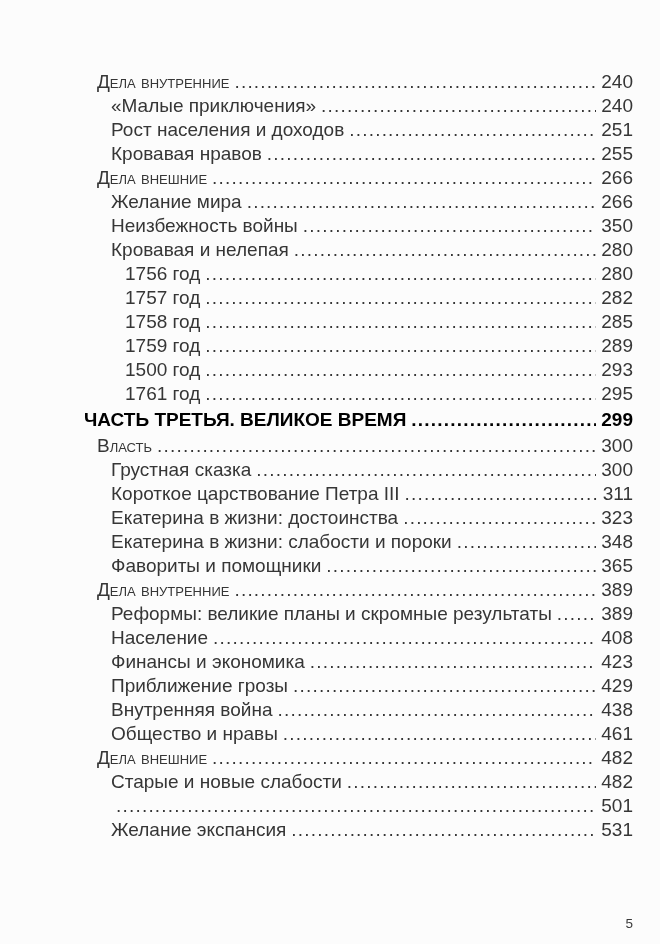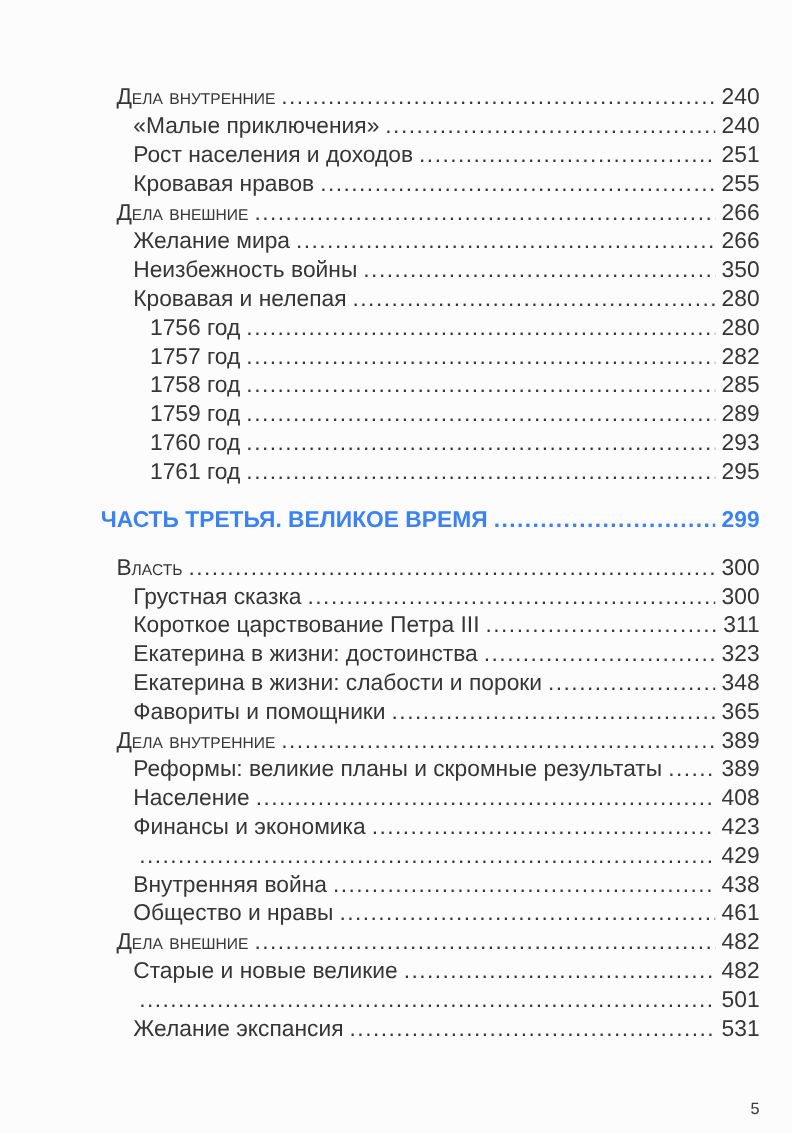--- a/index.html
+++ b/index.html
@@ -32,21 +32,21 @@
     white-space: nowrap;
     margin: 0 5px 0 5px;
   }
   .toc-dots::after {
     content: "................................................................................................................................";
     letter-spacing: 1.2px;
   }
   .toc-page { white-space: nowrap; text-align: center; }
 
   
-  .lvl-part   { padding-left: 0;  font-weight: bold; margin: 16px 0; color: #3b82f6; }
+  .lvl-part   { padding-left: 0;  font-weight: bold; margin: 2px 0; color: #000000; }
   .lvl-section{ padding-left: 13px; }
   .lvl-section .toc-label { font-variant: small-caps; }
   .lvl-sub    { padding-left: 27px; }
   .lvl-year   { padding-left: 41px; }
 
   .folio {
     position: absolute;
     right: 27px; top: 916px;
     font-size: 13.5px;
     color: #3a3a3a;
@@ -111,21 +111,21 @@
     <span class="toc-label">1758 год</span>
     <span class="toc-dots" aria-hidden="true"></span>
     <span class="toc-page">285</span>
   </div>
       <div class="toc-row lvl-year">
     <span class="toc-label">1759 год</span>
     <span class="toc-dots" aria-hidden="true"></span>
     <span class="toc-page">289</span>
   </div>
       <div class="toc-row lvl-year">
-    <span class="toc-label">1760 год</span>
+    <span class="toc-label">1500 год</span>
     <span class="toc-dots" aria-hidden="true"></span>
     <span class="toc-page">293</span>
   </div>
       <div class="toc-row lvl-year">
     <span class="toc-label">1761 год</span>
     <span class="toc-dots" aria-hidden="true"></span>
     <span class="toc-page">295</span>
   </div>
       <div class="toc-row lvl-part">
     <span class="toc-label">ЧАСТЬ ТРЕТЬЯ. ВЕЛИКОЕ ВРЕМЯ</span>
@@ -176,40 +176,41 @@
     <span class="toc-label">Население</span>
     <span class="toc-dots" aria-hidden="true"></span>
     <span class="toc-page">408</span>
   </div>
       <div class="toc-row lvl-sub">
     <span class="toc-label">Финансы и экономика</span>
     <span class="toc-dots" aria-hidden="true"></span>
     <span class="toc-page">423</span>
   </div>
       <div class="toc-row lvl-sub">
+    <span class="toc-label">Приближение грозы</span>
     <span class="toc-dots" aria-hidden="true"></span>
     <span class="toc-page">429</span>
   </div>
       <div class="toc-row lvl-sub">
     <span class="toc-label">Внутренняя война</span>
     <span class="toc-dots" aria-hidden="true"></span>
     <span class="toc-page">438</span>
   </div>
       <div class="toc-row lvl-sub">
     <span class="toc-label">Общество и нравы</span>
     <span class="toc-dots" aria-hidden="true"></span>
     <span class="toc-page">461</span>
   </div>
       <div class="toc-row lvl-section">
     <span class="toc-label">Дела внешние</span>
     <span class="toc-dots" aria-hidden="true"></span>
     <span class="toc-page">482</span>
   </div>
       <div class="toc-row lvl-sub">
-    <span class="toc-label">Старые и новые великие</span>
+    <span class="toc-label">Старые и новые слабости</span>
     <span class="toc-dots" aria-hidden="true"></span>
     <span class="toc-page">482</span>
   </div>
       <div class="toc-row lvl-sub">
     <span class="toc-dots" aria-hidden="true"></span>
     <span class="toc-page">501</span>
   </div>
       <div class="toc-row lvl-sub">
     <span class="toc-label">Желание экспансия</span>
     <span class="toc-dots" aria-hidden="true"></span>

